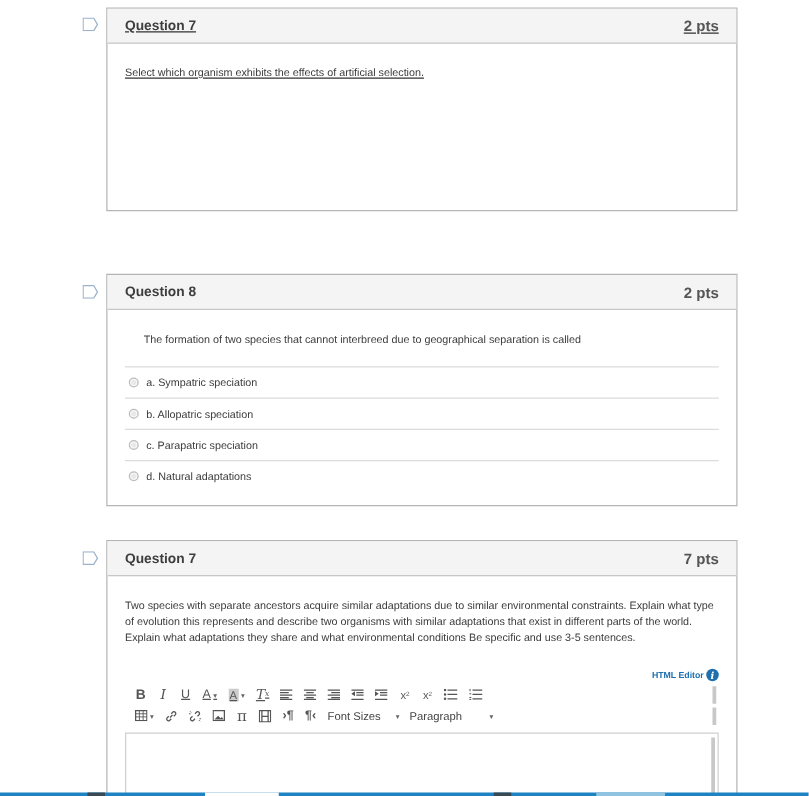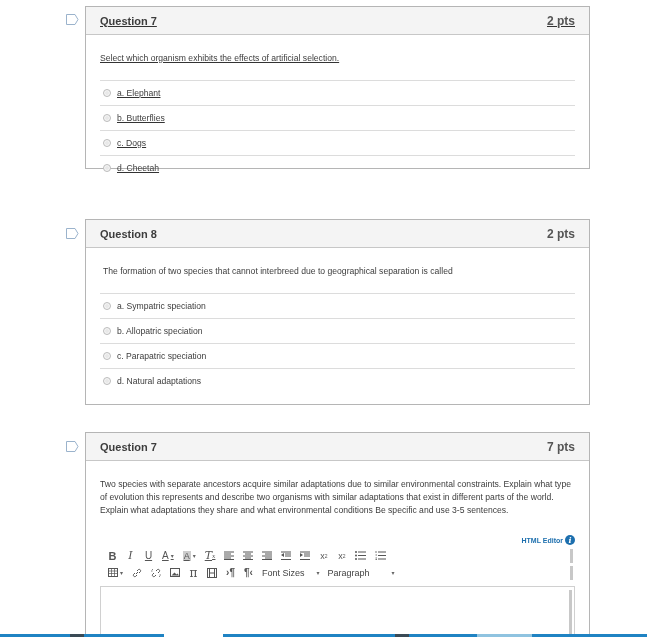--- a/index.html
+++ b/index.html
@@ -71,53 +71,35 @@
       <path d="M0.5 0.5 H9 L12 5.5 L9 10.5 H0.5 Z" fill="#fff" stroke="#9bb3cc"></path>
     </svg>
 </span>
 <div class="question" style="top:6px; height:163px;text-decoration:underline;">
   <div class="q-header">
     <span class="q-title">Question 7</span>
     <span class="q-pts">2 pts</span>
   </div>
   <div class="q-body">
     <p class="q-text" style="padding-top:17px; padding-bottom:15px;">Select which organism exhibits the effects of artificial selection.</p>
-    <ul class="answers">
-      <li class="answer">
-          <span class="radio"></span>
-          <span>a. Elephant</span>
-        </li>
-      <li class="answer">
-          <span class="radio"></span>
-          <span>b. Butterflies</span>
-        </li>
-      <li class="answer">
-          <span class="radio"></span>
-          <span>c. Dogs</span>
-        </li>
-      <li class="answer">
-          <span class="radio"></span>
-          <span>d. Cheetah</span>
-        </li>
-    </ul>
   </div>
 </div>
 
 <span class="flag" style="top:228px;">
   <svg width="13" height="11" viewBox="0 0 13 11">
       <path d="M0.5 0.5 H9 L12 5.5 L9 10.5 H0.5 Z" fill="#fff" stroke="#9bb3cc"></path>
     </svg>
 </span>
 <div class="question" style="top:219px; height:186px;">
   <div class="q-header">
     <span class="q-title">Question 8</span>
     <span class="q-pts">2 pts</span>
   </div>
   <div class="q-body">
-    <p class="q-text" style="padding-top:17px; padding-bottom:15px; padding-left:3px;">The formation of two species that cannot interbreed due to geographical separation is called</p>
+    <p class="q-text" style="padding-top:17px; padding-bottom:15px; padding-left:3px;margin-left:12px;">The formation of two species that cannot interbreed due to geographical separation is called</p>
     <ul class="answers">
       <li class="answer">
           <span class="radio"></span>
           <span>a. Sympatric speciation</span>
         </li>
       <li class="answer">
           <span class="radio"></span>
           <span>b. Allopatric speciation</span>
         </li>
       <li class="answer">

